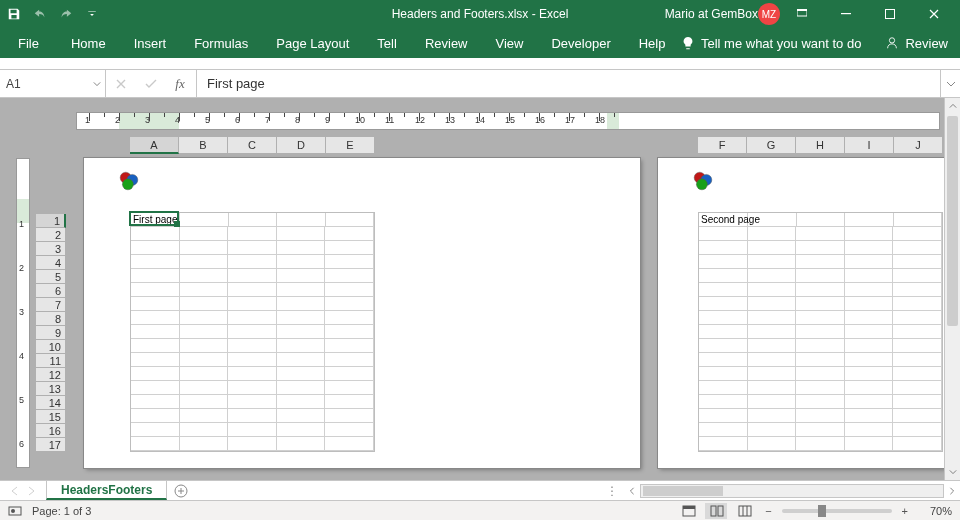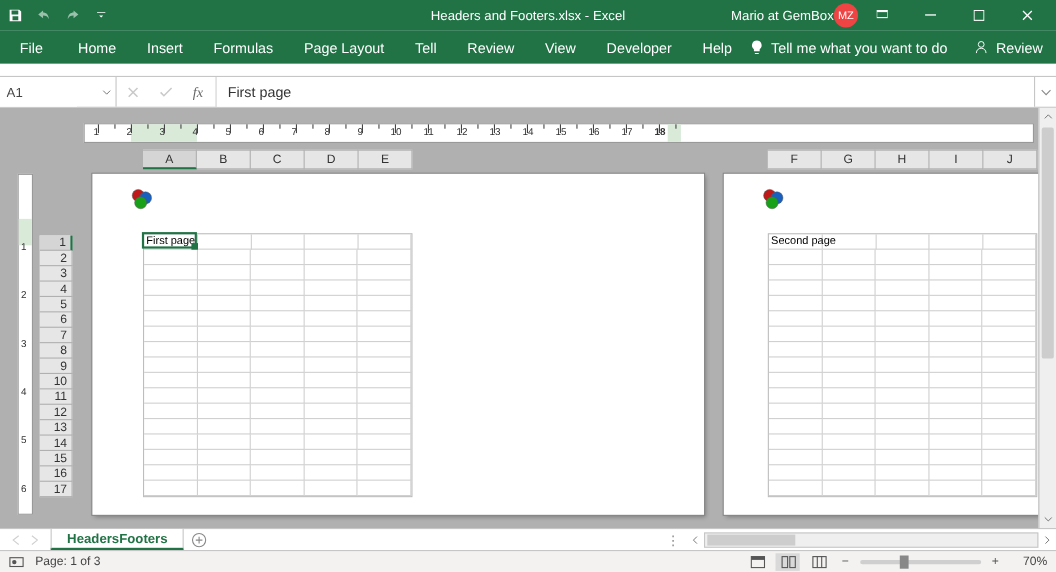--- a/index.html
+++ b/index.html
@@ -273,21 +273,21 @@
       <span class="tick" style="left: 417px;"></span>
       <span class="num" style="left: 428px;">15</span>
       <span class="tick big" style="left: 432px;"></span>
       <span class="tick" style="left: 447px;"></span>
       <span class="num" style="left: 458px;">16</span>
       <span class="tick big" style="left: 462px;"></span>
       <span class="tick" style="left: 477px;"></span>
       <span class="num" style="left: 488px;">17</span>
       <span class="tick big" style="left: 492px;"></span>
       <span class="tick" style="left: 507px;"></span>
-      <span class="num" style="left: 518px; font-weight: bold;">18</span>
+      <span class="num" style="left: 518px;">18</span>
       <span class="tick big" style="left: 522px;"></span>
       <span class="tick" style="left: 537px;"></span>
     </div>
 
   <div class="v-ruler">
     <div class="margin-shade" style="top:40px;height:24px;"></div>
   <span class="num" style="top: 60px;">1</span>
       <span class="num" style="top: 104px;">2</span>
       <span class="num" style="top: 148px;">3</span>
       <span class="num" style="top: 192px;">4</span>

